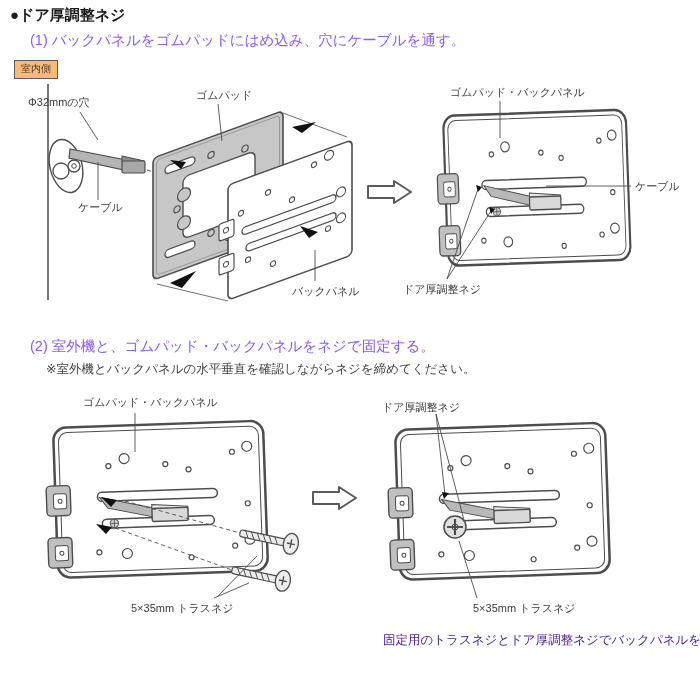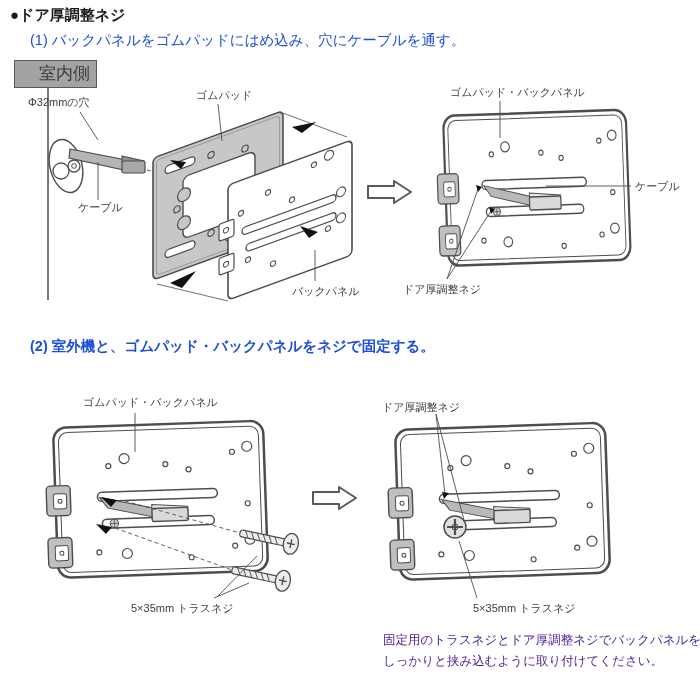--- a/index.html
+++ b/index.html
@@ -1,24 +1,24 @@
 <!DOCTYPE html>
 <html><head>
 <meta charset="utf-8">
 <style>
   html,body{margin:0;padding:0;background:#ffffff;}
   body{width:700px;height:700px;overflow:hidden;
        font-family:"Liberation Sans","DejaVu Sans",sans-serif;color:#333;}
   #page{position:relative;width:700px;height:700px;background:#fff;}
   .abs{position:absolute;white-space:nowrap;}
   .title{font-size:15px;font-weight:bold;color:#1c1c1c;}
-  .step{font-size:14.5px;color:#1d4ed8;}
+  .step{font-size:14.5px;color:#8b5cf6;}
   .note{font-size:12.5px;color:#444;}
-  .boxedlabel{font-size:17px;color:#3a3a3a;border:1.3px solid #5a5a5a;
-              padding:1px 6px 2px 24px;background:#a3a3a3;}
+  .boxedlabel{font-size:10px;color:#3a3a3a;border:1.3px solid #5a5a5a;
+              padding:1px 6px 2px 6px;background:#fdba74;}
   .footnote{font-size:12.5px;color:#4c1d95;line-height:1.7;}
   svg{position:absolute;left:0;top:0;}
   svg text{font-family:"Liberation Sans","DejaVu Sans",sans-serif;
            font-size:11px;fill:#3c3c3c;}
 </style>
 </head>
 <body>
 
 <div id="page">
 
@@ -208,20 +208,20 @@
       <text x="473" y="612">5×35mm トラスネジ</text>
     </g>
   </svg>
 
   <div class="abs title" style="left:10px;top:6px;">●ドア厚調整ネジ</div>
 
   <div class="abs step" style="left:30px;top:31px;">(1) バックパネルをゴムパッドにはめ込み、穴にケーブルを通す。</div>
 
   <div class="abs boxedlabel" style="left:14px;top:60px;">室内側</div>
 
-  <div class="abs step" style="left:30px;top:337px;font-weight:bold;">(2) 室外機と、ゴムパッド・バックパネルをネジで固定する。</div>
-
+  <div class="abs step" style="left:30px;top:337px;">(2) 室外機と、ゴムパッド・バックパネルをネジで固定する。</div>
+
+  <div class="abs note" style="left:46px;top:361px;">※室外機とバックパネルの水平垂直を確認しながらネジを締めてください。</div>
 
   <div class="abs footnote" style="left:383px;top:630px;">
     <div>固定用のトラスネジとドア厚調整ネジでバックパネルを</div>
-    <div>しっかりと挟み込むように取り付けてください。</div>
   </div>
 </div>
 
 </body></html>

